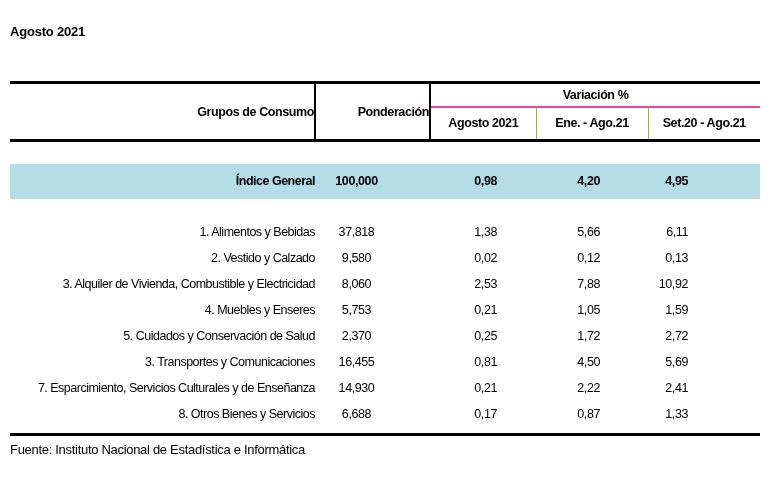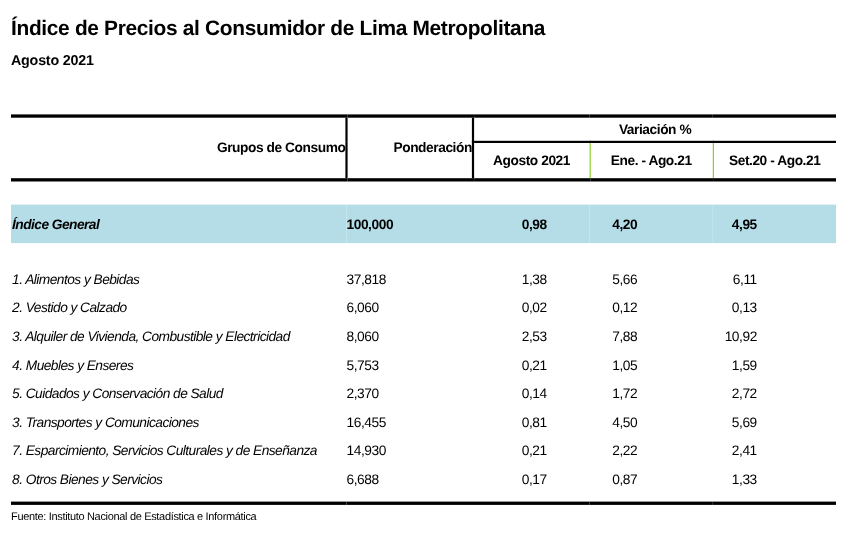--- a/index.html
+++ b/index.html
@@ -37,56 +37,55 @@
   .h2 th { height: 34px; }
 
   .th-groups, .th-weight {
     border-top: 3px solid #000;
     border-bottom: 3px solid #000;
     border-right: 2px solid #000;
     text-align: right;
   }
   .th-variation {
     border-top: 3px solid #000;
-    border-bottom: 2px solid #000000;
+    border-bottom: 2px solid #ec4899;
     margin-left: 36px;
   }
   .th-period { border-bottom: 3px solid #000; }
   .th-period-1, .th-period-2 { border-left: 1px solid #84cc16; }
 
   td {
     font-size: 12.5px; letter-spacing: -0.4px;
     vertical-align: middle; white-space: nowrap;
   }
-  td.c0 { text-align: left;  padding-left: 1px;  letter-spacing: -0.5px; font-style: italic; }
-  td.c1 { text-align: left; padding-right: 32px; }
+  td.c0 { text-align: right;  padding-left: 1px;  letter-spacing: -0.5px; }
+  td.c1 { text-align: center; padding-right: 32px; }
   td.c2 { text-align: right; padding-right: 39px; }
-  td.c3 { text-align: center; padding-right: 48px; }
+  td.c3 { text-align: right; padding-right: 48px; }
   td.c4 { text-align: right; padding-right: 72px; }
 
   tr.spacer-top td    { height: 23px; }
   tr.spacer-mid td    { height: 20px; }
   tr.spacer-bottom td { height: 8px; border-bottom: 3px solid #000; }
 
   tr.general-row td {
     height: 35px; font-weight: bold;
     background: var(--highlight, #B4DDE8);
   }
   tr.data-row td { height: 26px; }
 
   .footer {
-    margin-top: 6px; font-size: 10px; letter-spacing: -0.3px;
+    margin-top: 6px; font-size: 13px; letter-spacing: -0.3px;
   }
 </style>
 </head>
 <body>
 
 <div class="page">
 
-  <div class="title">Índice de Precios al Consumidor de Lima Metropolitana</div>
   <div class="subtitle">Agosto 2021</div>
 
   <table class="ipc">
     <colgroup>
       <col class="w0">
         <col class="w1">
         <col class="w2">
         <col class="w3">
         <col class="w4">
     </colgroup>
@@ -119,21 +118,21 @@
 
       <tr class="data-row">
           <td class="c0">1. Alimentos y Bebidas</td>
           <td class="c1">37,818</td>
           <td class="c2">1,38</td>
           <td class="c3">5,66</td>
           <td class="c4">6,11</td>
         </tr>
         <tr class="data-row">
           <td class="c0">2. Vestido y Calzado</td>
-          <td class="c1">6,060</td>
+          <td class="c1">9,580</td>
           <td class="c2">0,02</td>
           <td class="c3">0,12</td>
           <td class="c4">0,13</td>
         </tr>
         <tr class="data-row">
           <td class="c0">3. Alquiler de Vivienda, Combustible y Electricidad</td>
           <td class="c1">8,060</td>
           <td class="c2">2,53</td>
           <td class="c3">7,88</td>
           <td class="c4">10,92</td>
@@ -141,21 +140,21 @@
         <tr class="data-row">
           <td class="c0">4. Muebles y Enseres</td>
           <td class="c1">5,753</td>
           <td class="c2">0,21</td>
           <td class="c3">1,05</td>
           <td class="c4">1,59</td>
         </tr>
         <tr class="data-row">
           <td class="c0">5. Cuidados y Conservación de Salud</td>
           <td class="c1">2,370</td>
-          <td class="c2">0,14</td>
+          <td class="c2">0,25</td>
           <td class="c3">1,72</td>
           <td class="c4">2,72</td>
         </tr>
         <tr class="data-row">
           <td class="c0">3. Transportes y Comunicaciones</td>
           <td class="c1">16,455</td>
           <td class="c2">0,81</td>
           <td class="c3">4,50</td>
           <td class="c4">5,69</td>
         </tr>

